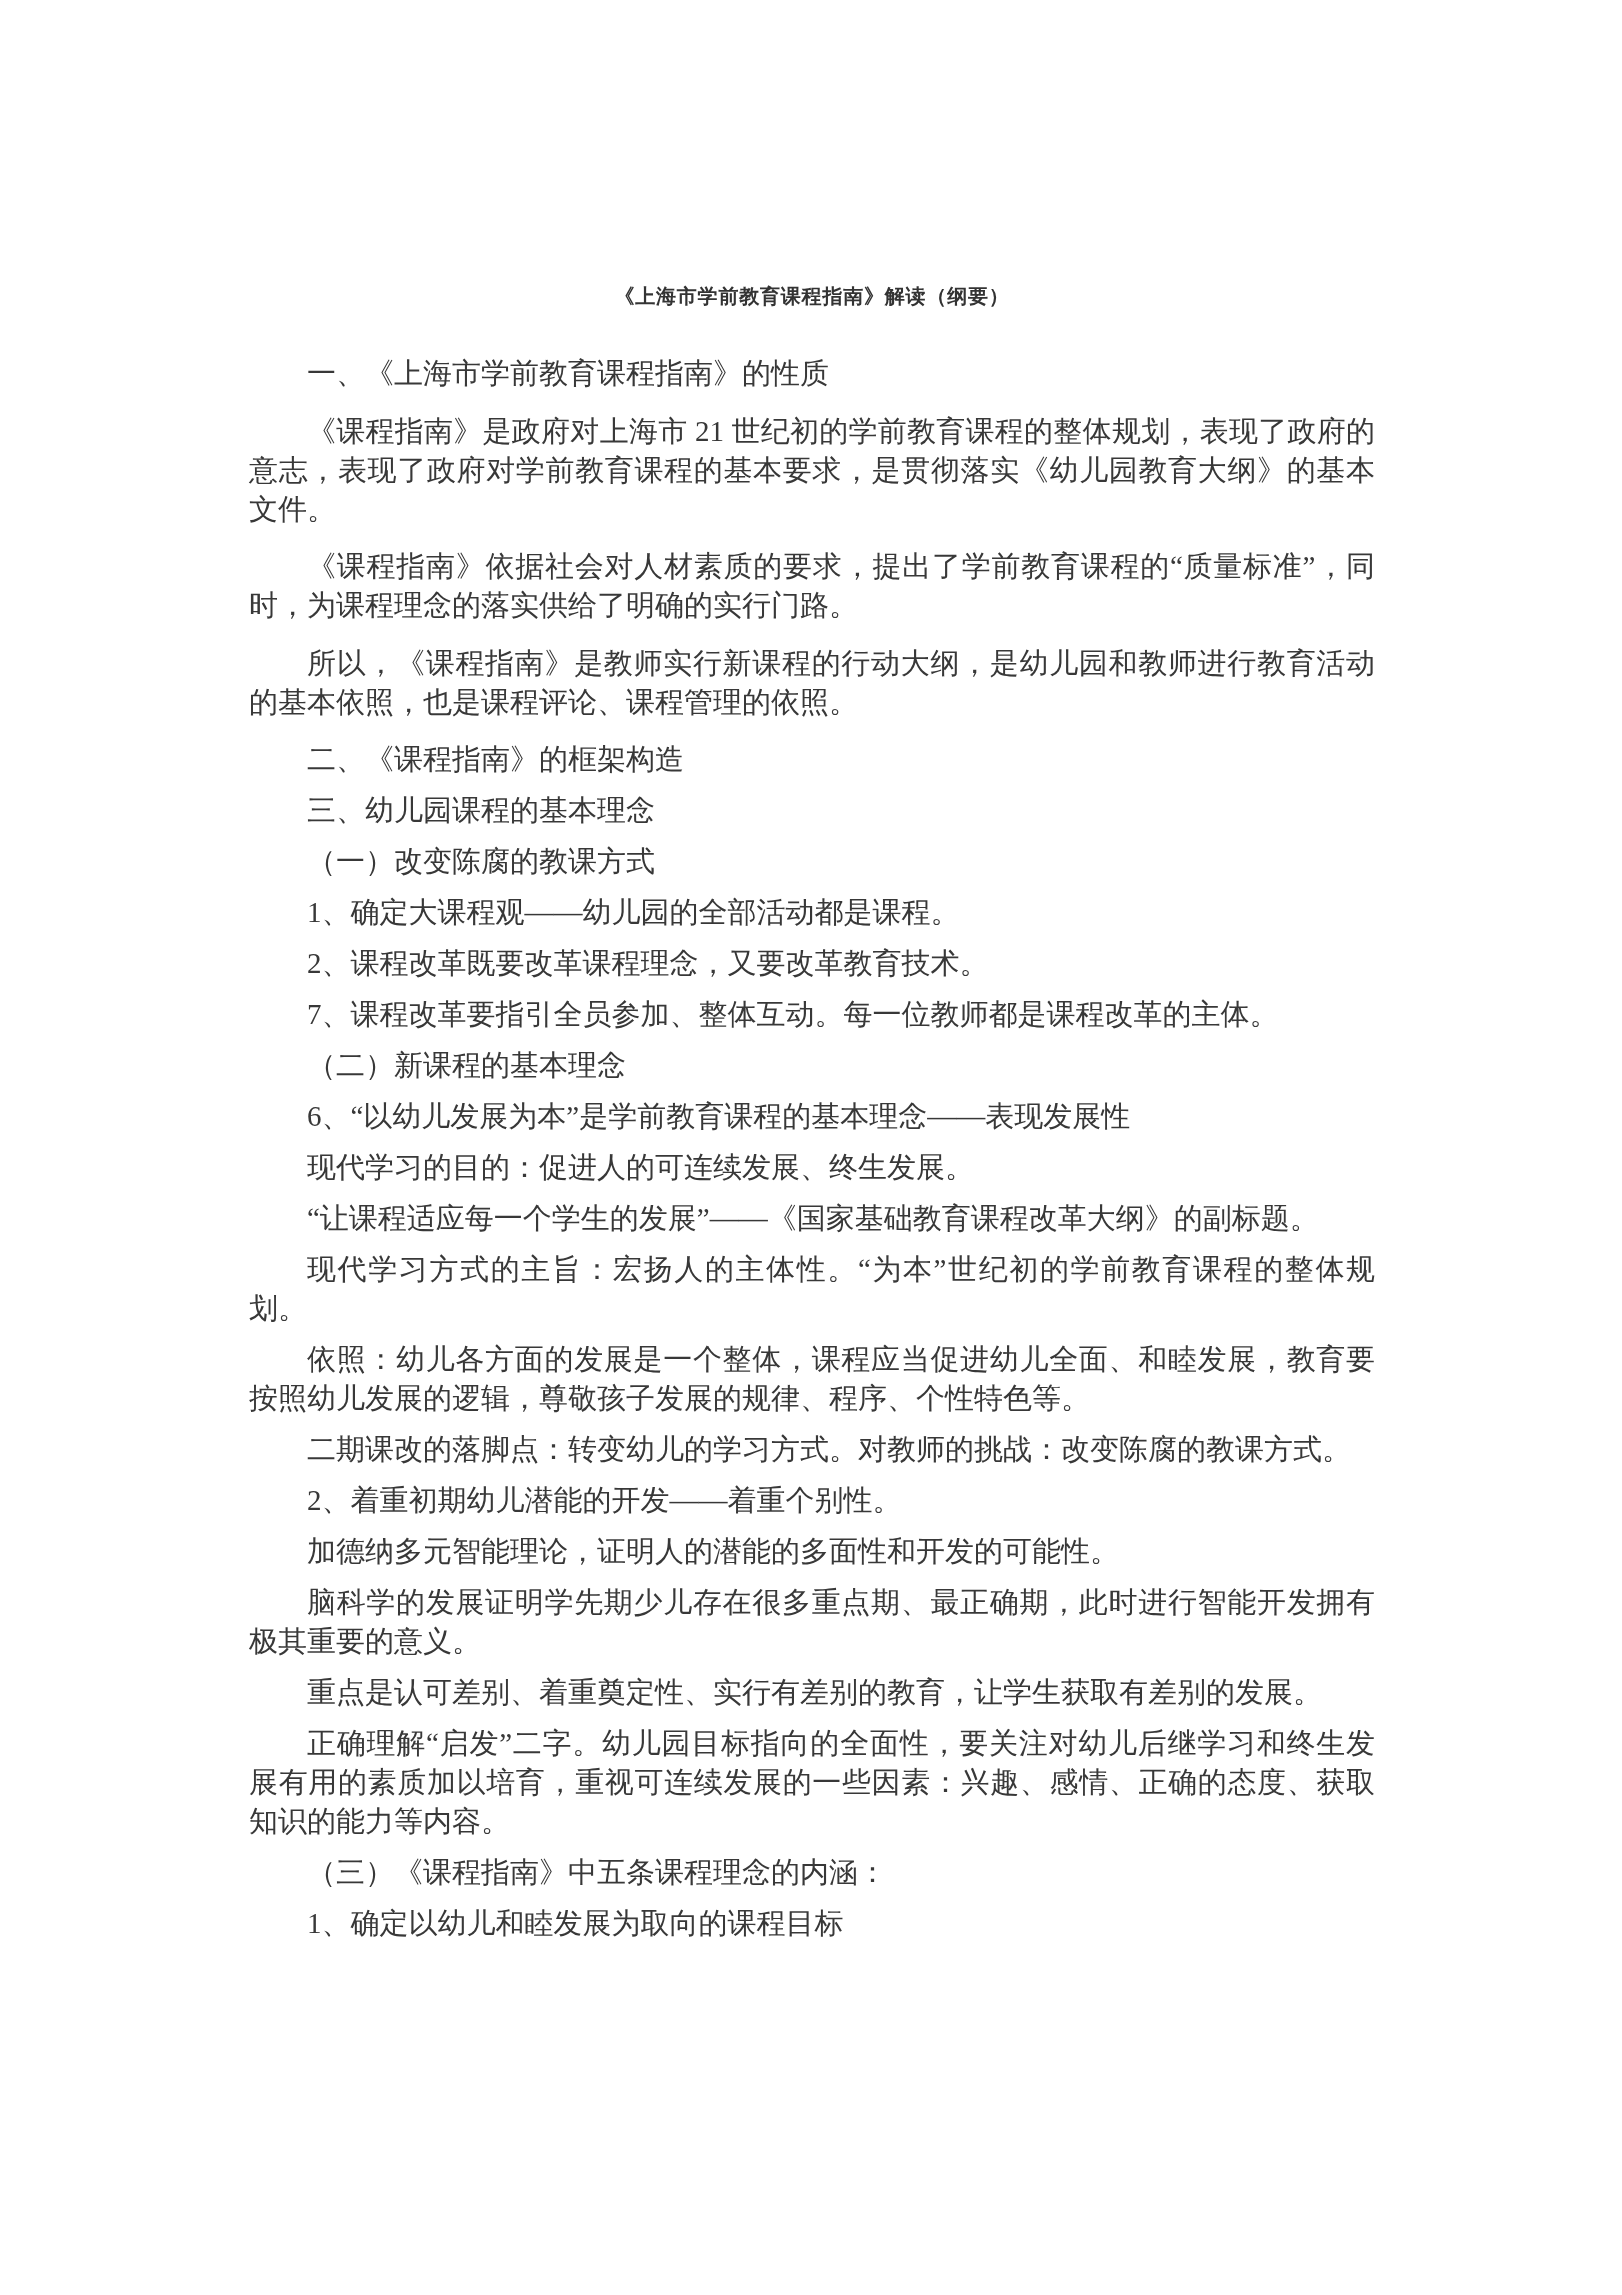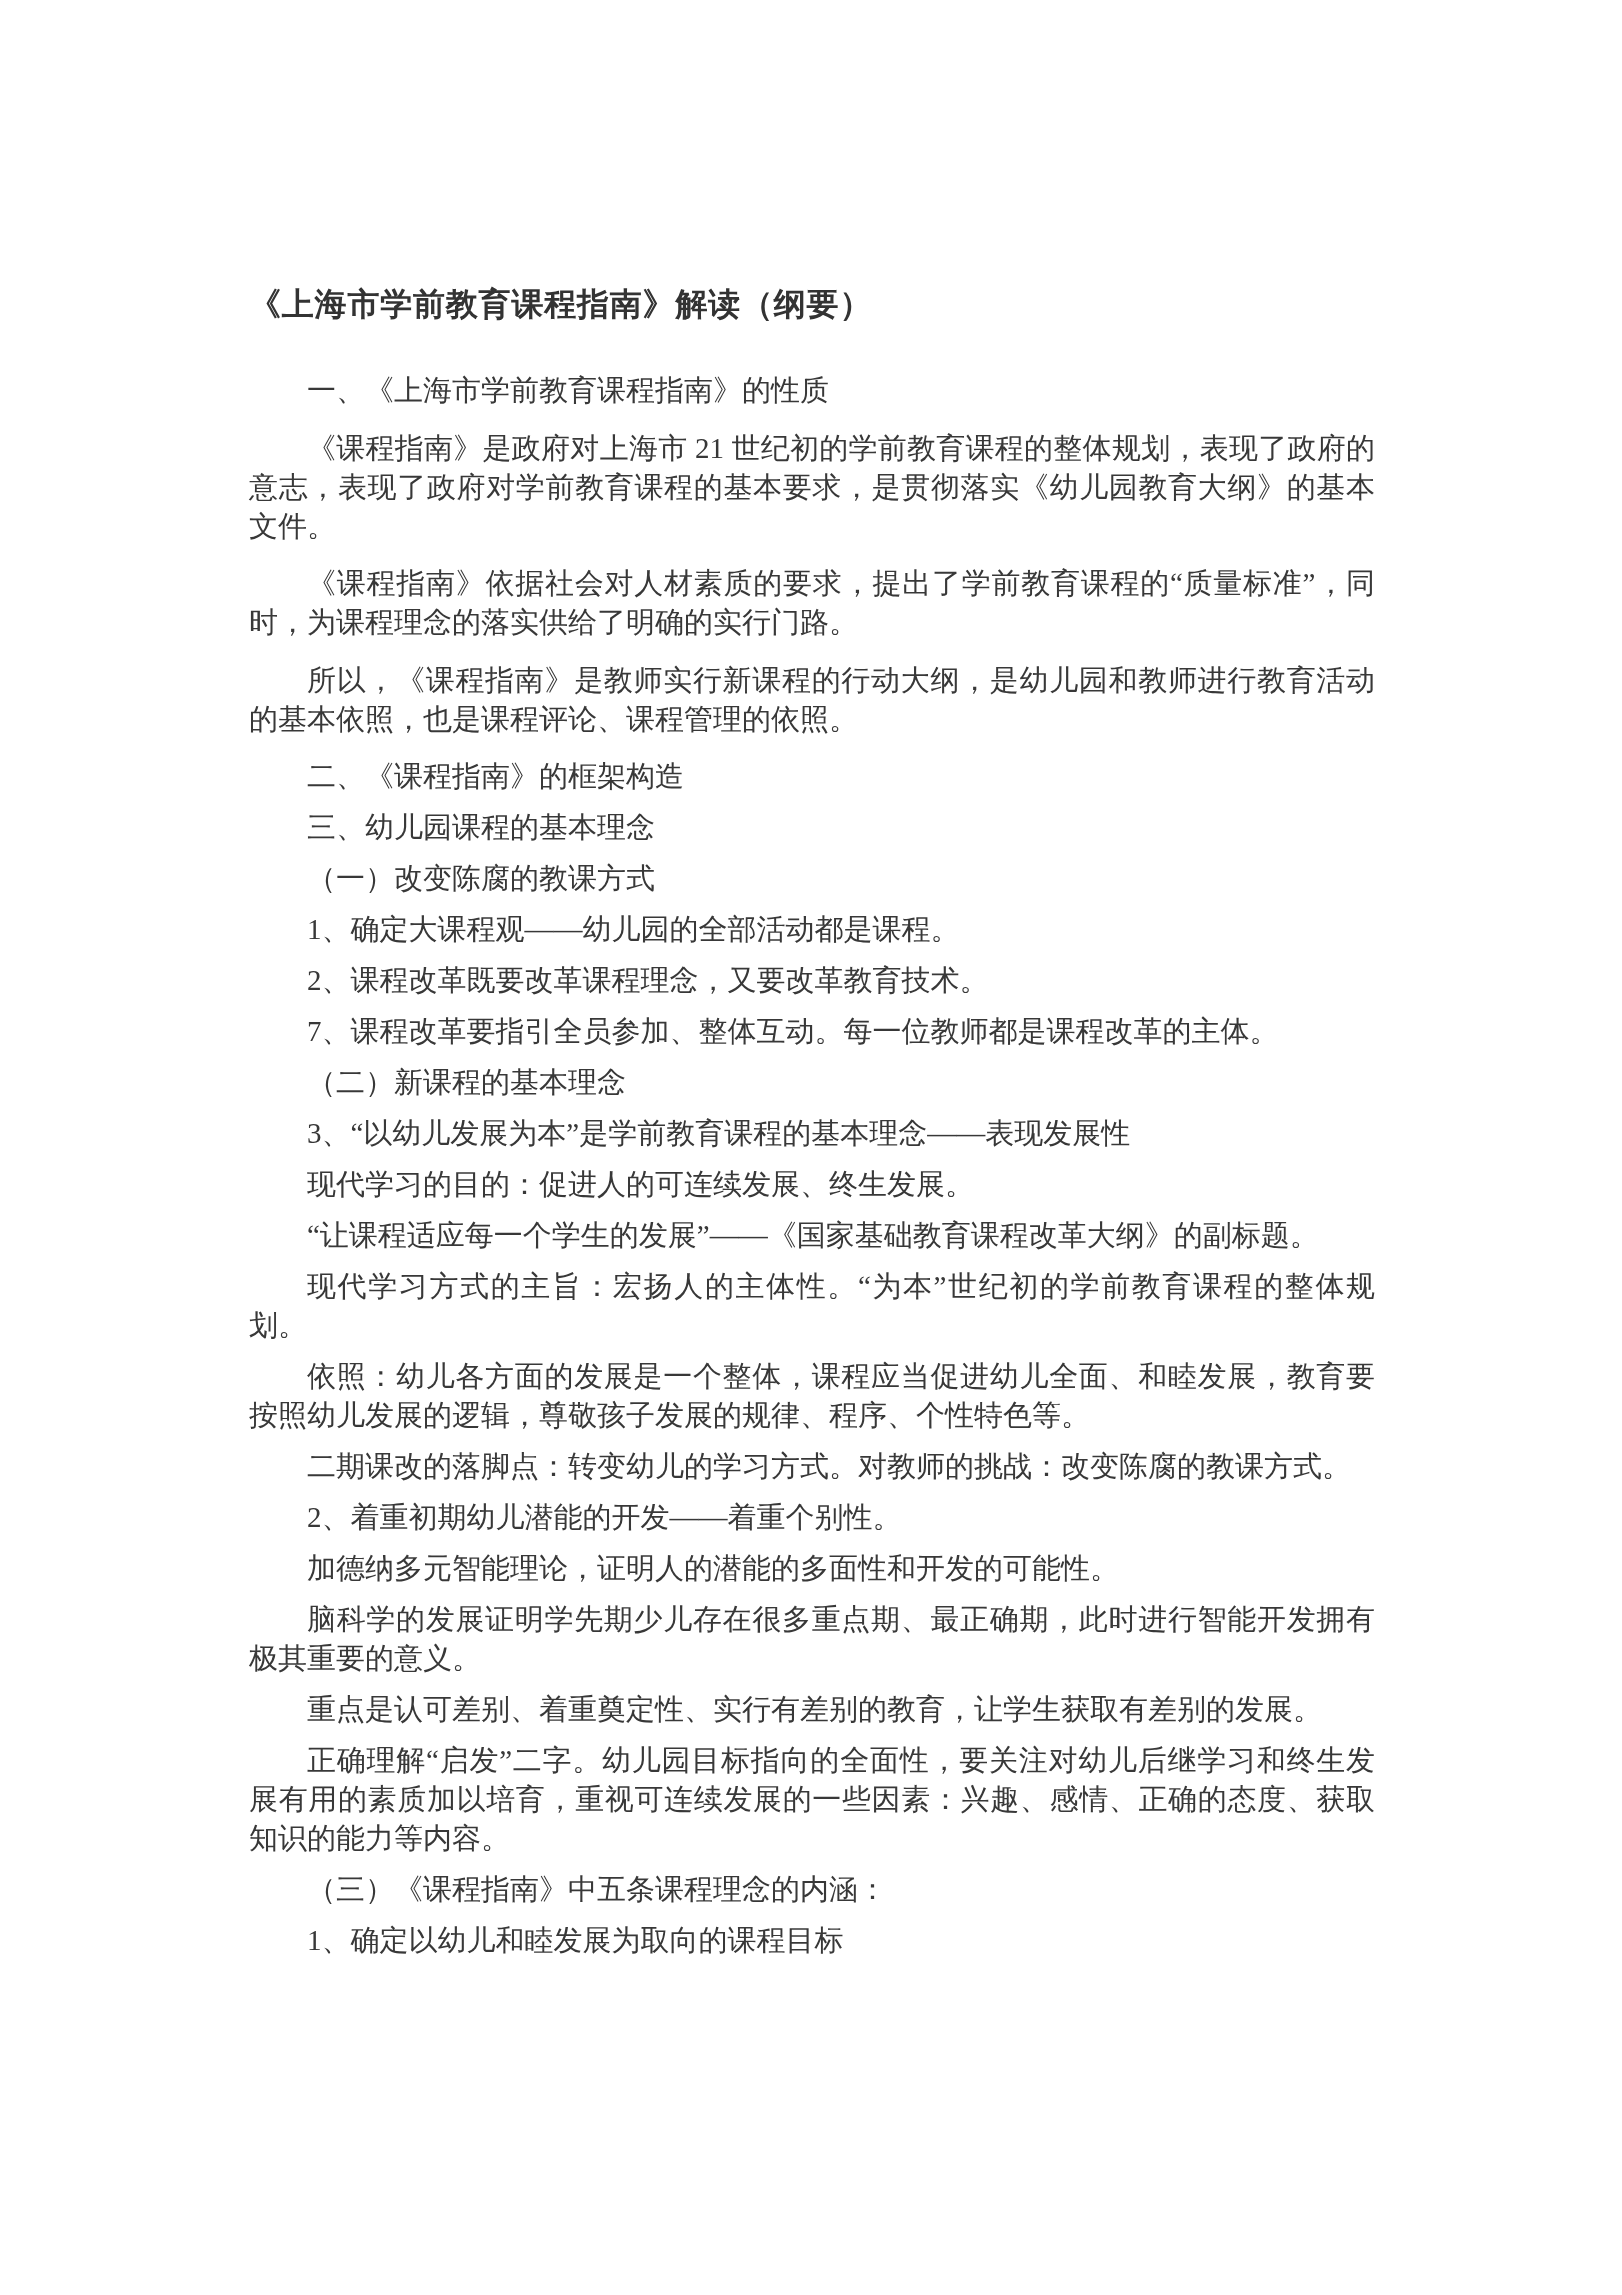--- a/index.html
+++ b/index.html
@@ -12,22 +12,23 @@
     min-height: 2295px;
     font-family: "Liberation Serif", "DejaVu Serif", serif;
     color: #383838;
   }
   .page {
     width: 1126px;
     padding: 283px 248px 186px 249px;
     background: #ffffff;
   }
   .doc-title {
-    font-size: 32px;
+    font-size: 20px;
     font-weight: bold;
+    text-align: center;
     letter-spacing: 0.8px;
     margin: 0 0 44px 0;
     color: #333333;
   }
   .para {
     font-size: 29px;
     line-height: 39px;
     margin: 0 0 12px 0;
     text-indent: 2em;
     text-align: justify;
@@ -47,21 +48,21 @@
   <p class="para spaced">《课程指南》是政府对上海市 21 世纪初的学前教育课程的整体规划，表现了政府的意志，表现了政府对学前教育课程的基本要求，是贯彻落实《幼儿园教育大纲》的基本文件。</p>
   <p class="para spaced">《课程指南》依据社会对人材素质的要求，提出了学前教育课程的“质量标准”，同时，为课程理念的落实供给了明确的实行门路。</p>
   <p class="para spaced">所以，《课程指南》是教师实行新课程的行动大纲，是幼儿园和教师进行教育活动的基本依照，也是课程评论、课程管理的依照。</p>
   <p class="para">二、《课程指南》的框架构造</p>
   <p class="para">三、幼儿园课程的基本理念</p>
   <p class="para">（一）改变陈腐的教课方式</p>
   <p class="para">1、确定大课程观——幼儿园的全部活动都是课程。</p>
   <p class="para">2、课程改革既要改革课程理念，又要改革教育技术。</p>
   <p class="para">7、课程改革要指引全员参加、整体互动。每一位教师都是课程改革的主体。</p>
   <p class="para">（二）新课程的基本理念</p>
-  <p class="para">3、“以幼儿发展为本”是学前教育课程的基本理念——表现发展性</p>
+  <p class="para">6、“以幼儿发展为本”是学前教育课程的基本理念——表现发展性</p>
   <p class="para">现代学习的目的：促进人的可连续发展、终生发展。</p>
   <p class="para">“让课程适应每一个学生的发展”——《国家基础教育课程改革大纲》的副标题。</p>
   <p class="para">现代学习方式的主旨：宏扬人的主体性。“为本”世纪初的学前教育课程的整体规划。</p>
   <p class="para">依照：幼儿各方面的发展是一个整体，课程应当促进幼儿全面、和睦发展，教育要按照幼儿发展的逻辑，尊敬孩子发展的规律、程序、个性特色等。</p>
   <p class="para">二期课改的落脚点：转变幼儿的学习方式。对教师的挑战：改变陈腐的教课方式。</p>
   <p class="para">2、着重初期幼儿潜能的开发——着重个别性。</p>
   <p class="para">加德纳多元智能理论，证明人的潜能的多面性和开发的可能性。</p>
   <p class="para">脑科学的发展证明学先期少儿存在很多重点期、最正确期，此时进行智能开发拥有极其重要的意义。</p>
   <p class="para">重点是认可差别、着重奠定性、实行有差别的教育，让学生获取有差别的发展。</p>
   <p class="para">正确理解“启发”二字。幼儿园目标指向的全面性，要关注对幼儿后继学习和终生发展有用的素质加以培育，重视可连续发展的一些因素：兴趣、感情、正确的态度、获取知识的能力等内容。</p>

